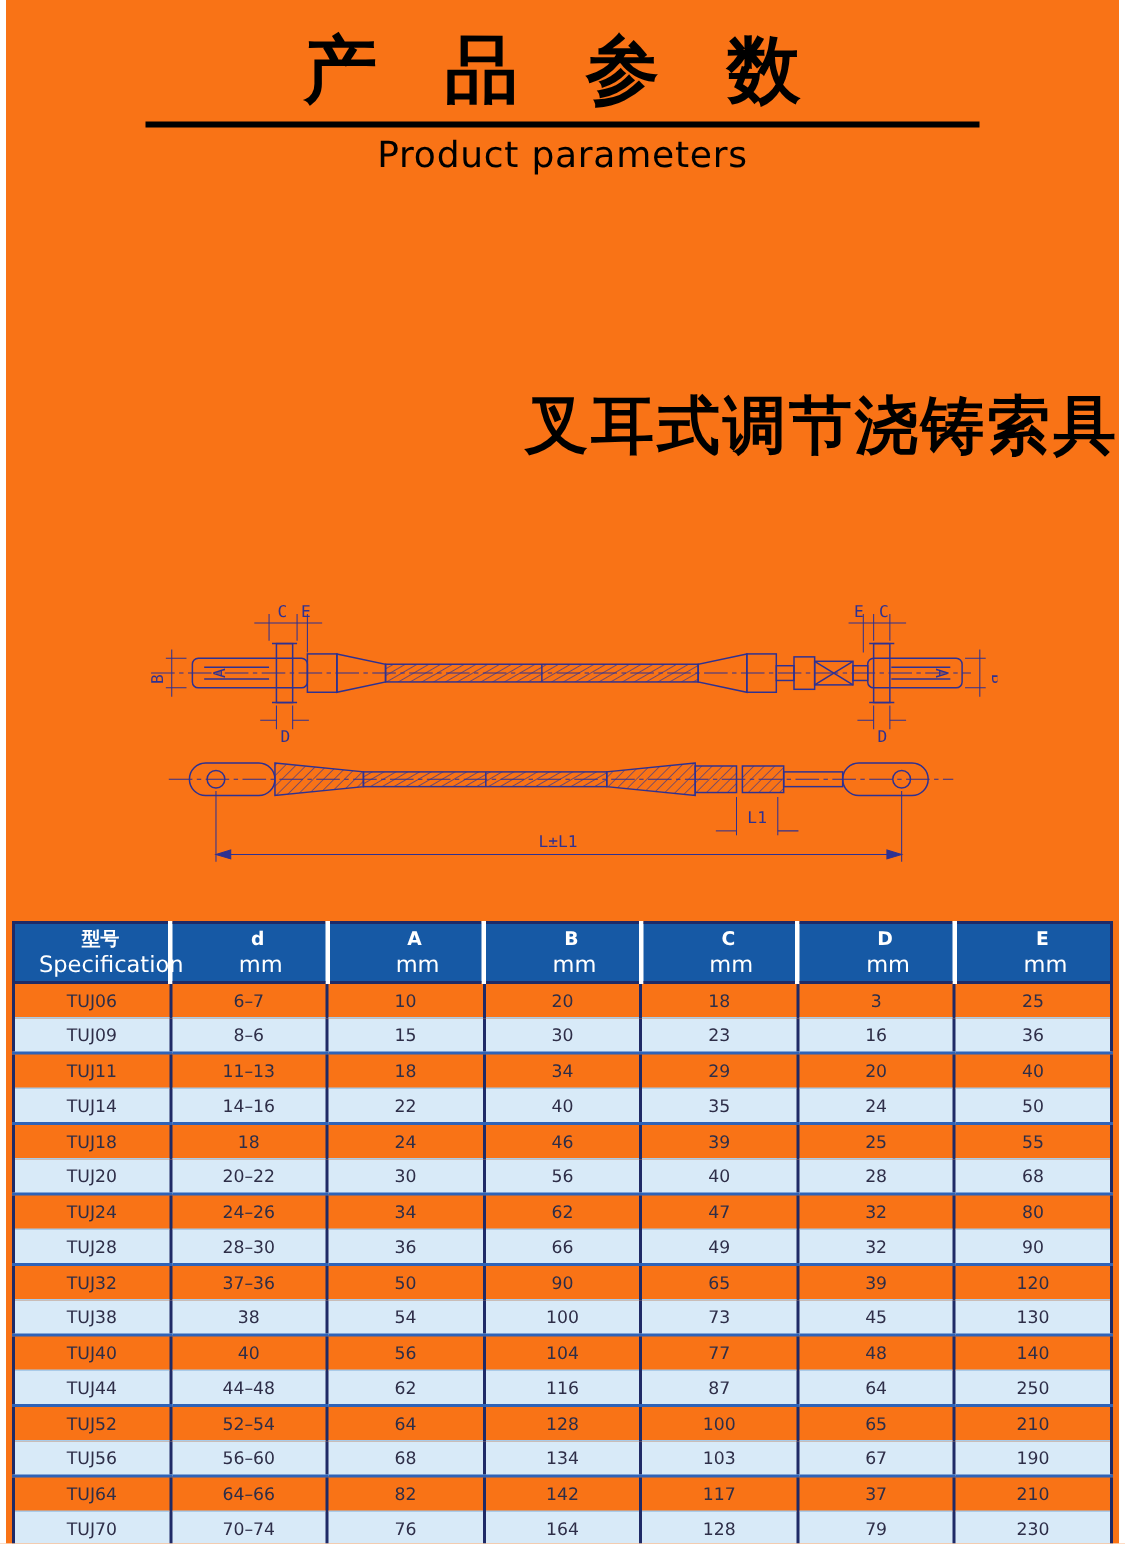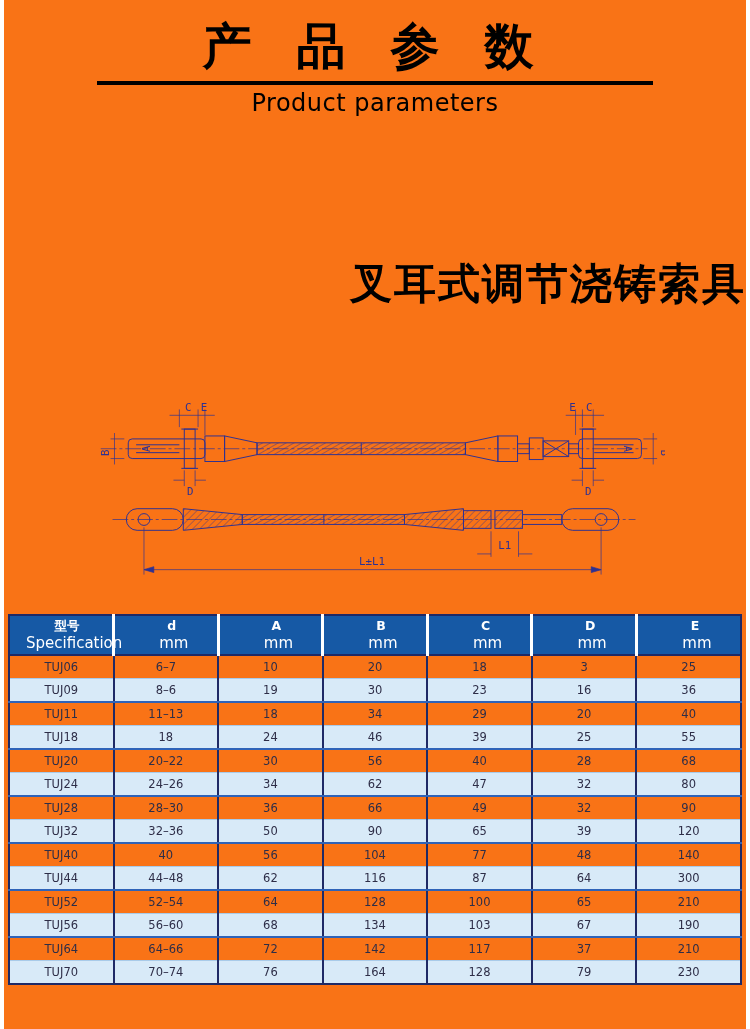--- a/index.html
+++ b/index.html
@@ -214,36 +214,45 @@
           <td>6–7</td>
           <td>10</td>
           <td>20</td>
           <td>18</td>
           <td>3</td>
           <td>25</td>
         </tr>
         <tr>
           <td>TUJ09</td>
           <td>8–6</td>
-          <td>19</td>
+          <td>15</td>
           <td>30</td>
           <td>23</td>
           <td>16</td>
           <td>36</td>
         </tr>
         <tr>
           <td>TUJ11</td>
           <td>11–13</td>
           <td>18</td>
           <td>34</td>
           <td>29</td>
           <td>20</td>
           <td>40</td>
         </tr>
         <tr>
+          <td>TUJ14</td>
+          <td>14–16</td>
+          <td>22</td>
+          <td>40</td>
+          <td>35</td>
+          <td>24</td>
+          <td>50</td>
+        </tr>
+        <tr>
           <td>TUJ18</td>
           <td>18</td>
           <td>24</td>
           <td>46</td>
           <td>39</td>
           <td>25</td>
           <td>55</td>
         </tr>
         <tr>
           <td>TUJ20</td>
@@ -267,44 +276,53 @@
           <td>TUJ28</td>
           <td>28–30</td>
           <td>36</td>
           <td>66</td>
           <td>49</td>
           <td>32</td>
           <td>90</td>
         </tr>
         <tr>
           <td>TUJ32</td>
-          <td>32–36</td>
+          <td>37–36</td>
           <td>50</td>
           <td>90</td>
           <td>65</td>
           <td>39</td>
           <td>120</td>
+        </tr>
+        <tr>
+          <td>TUJ38</td>
+          <td>38</td>
+          <td>54</td>
+          <td>100</td>
+          <td>73</td>
+          <td>45</td>
+          <td>130</td>
         </tr>
         <tr>
           <td>TUJ40</td>
           <td>40</td>
           <td>56</td>
           <td>104</td>
           <td>77</td>
           <td>48</td>
           <td>140</td>
         </tr>
         <tr>
           <td>TUJ44</td>
           <td>44–48</td>
           <td>62</td>
           <td>116</td>
           <td>87</td>
           <td>64</td>
-          <td>300</td>
+          <td>250</td>
         </tr>
         <tr>
           <td>TUJ52</td>
           <td>52–54</td>
           <td>64</td>
           <td>128</td>
           <td>100</td>
           <td>65</td>
           <td>210</td>
         </tr>
@@ -313,21 +331,21 @@
           <td>56–60</td>
           <td>68</td>
           <td>134</td>
           <td>103</td>
           <td>67</td>
           <td>190</td>
         </tr>
         <tr>
           <td>TUJ64</td>
           <td>64–66</td>
-          <td>72</td>
+          <td>82</td>
           <td>142</td>
           <td>117</td>
           <td>37</td>
           <td>210</td>
         </tr>
         <tr>
           <td>TUJ70</td>
           <td>70–74</td>
           <td>76</td>
           <td>164</td>

